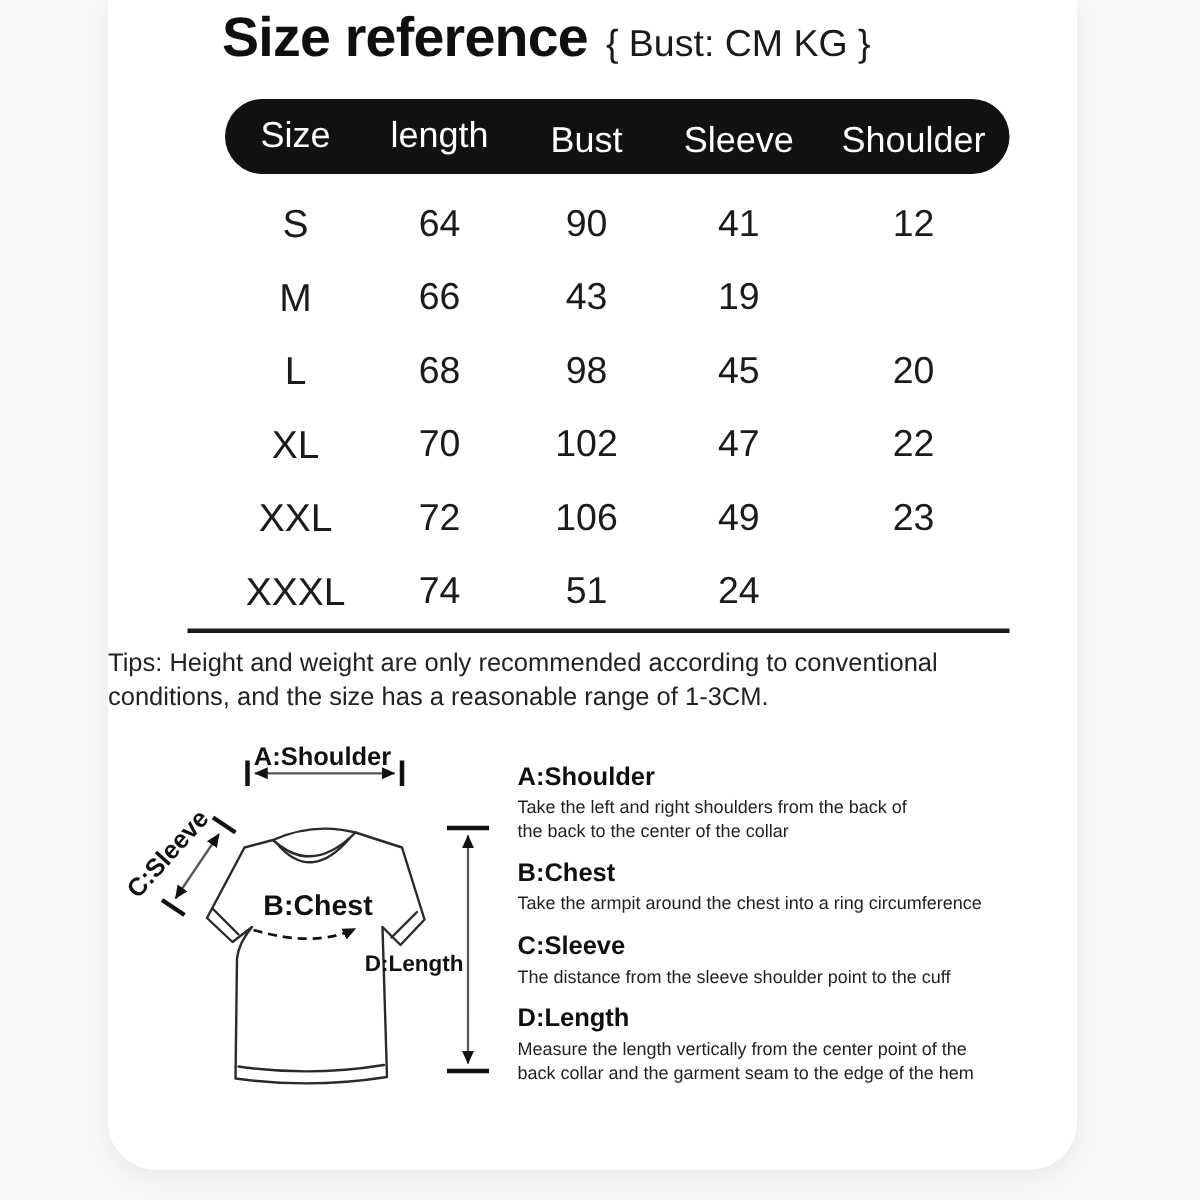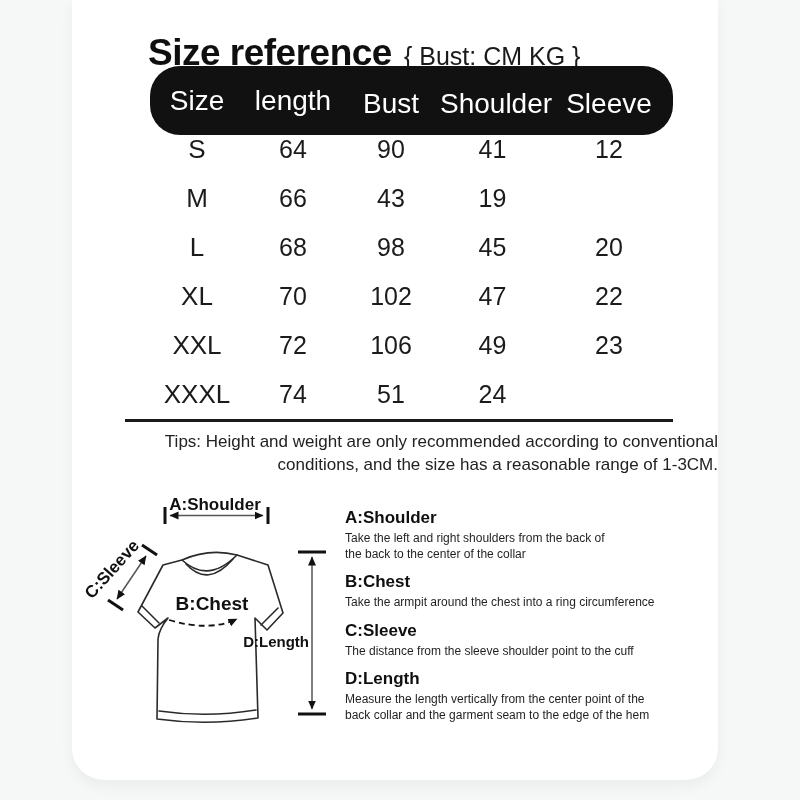--- a/index.html
+++ b/index.html
@@ -15,57 +15,56 @@
   .card {
     position:absolute; left:72px; top:0;
     width:646px; height:780px;
     background:#ffffff;
     border-radius:0 0 32px 32px;
     box-shadow:0 6px 14px rgba(0,0,0,0.05);
   }
   
   .title-row {
     position:absolute; left:76px; top:4px;
-    display:flex; align-items:baseline; white-space:nowrap;margin-top:28px;
+    display:flex; align-items:baseline; white-space:nowrap;
   }
   .title-main { font-size:37px; font-weight:bold; color:#0f0f0f; letter-spacing:-0.5px; }
   .title-unit { font-size:25px; font-weight:400; color:#1a1a1a; margin-left:12px; }
   
   .cols {
     display:grid;
     grid-template-columns:94px 98px 98px 105px 128px;
   }
   .pill {
     position:absolute; left:78px; top:66px;
-    width:523px; height:69px;
+    width:523px; height:50px;
     background:#111111; color:#ffffff;
     border-radius:30px;
     align-items:center; text-align:center;
-    font-size:28px;
+    font-size:24px;
   }
   .pill span:nth-child(n+3) { transform:translateY(3px); }
   .tbody {
     position:absolute; left:78px; top:125px; width:523px;
   }
   .trow {
     height:49px; align-items:center; text-align:center;
     font-size:25px; color:#1b1b1b;
   }
   .trow .sz { font-size:26px; }
   
   .rule {
     position:absolute; left:53px; top:419px;
     width:548px; height:3px; background:#1a1a1a;
   }
   .tips {
     position:absolute; left:0; top:430px; width:100%;
-    margin:0; text-align:right;
+    margin:0; text-align:left;
     font-size:17px; line-height:1.38; color:#222222;
     white-space:pre-line;
-    padding-left:33px;
   }
   
   .diagram { position:absolute; left:13px; top:478px; }
   .diagram text { fill:#111111; font-family:"Liberation Sans", sans-serif; }
   .dim-line { stroke:#555555; stroke-width:1.5; }
   .dim-tick { stroke:#111111; stroke-width:3; }
   .shirt-line { fill:none; stroke:#2a2a2a; stroke-width:1.6; stroke-linecap:round; }
   
   .guide {
     position:absolute; left:273px; top:508px; width:374px;
@@ -81,22 +80,22 @@
 
   <div class="title-row">
     <span class="title-main">Size reference</span>
     <span class="title-unit">{ Bust: CM KG }</span>
   </div>
 
   <div class="pill cols">
     <span>Size</span>
     <span>length</span>
     <span>Bust</span>
+    <span>Sleeve</span>
     <span>Shoulder</span>
-    <span>Sleeve</span>
   </div>
 
   <div class="tbody">
     <div class="trow cols">
       <span class="sz">S</span>
       <span>64</span>
       <span>90</span>
       <span>41</span>
       <span>12</span>
     </div>

